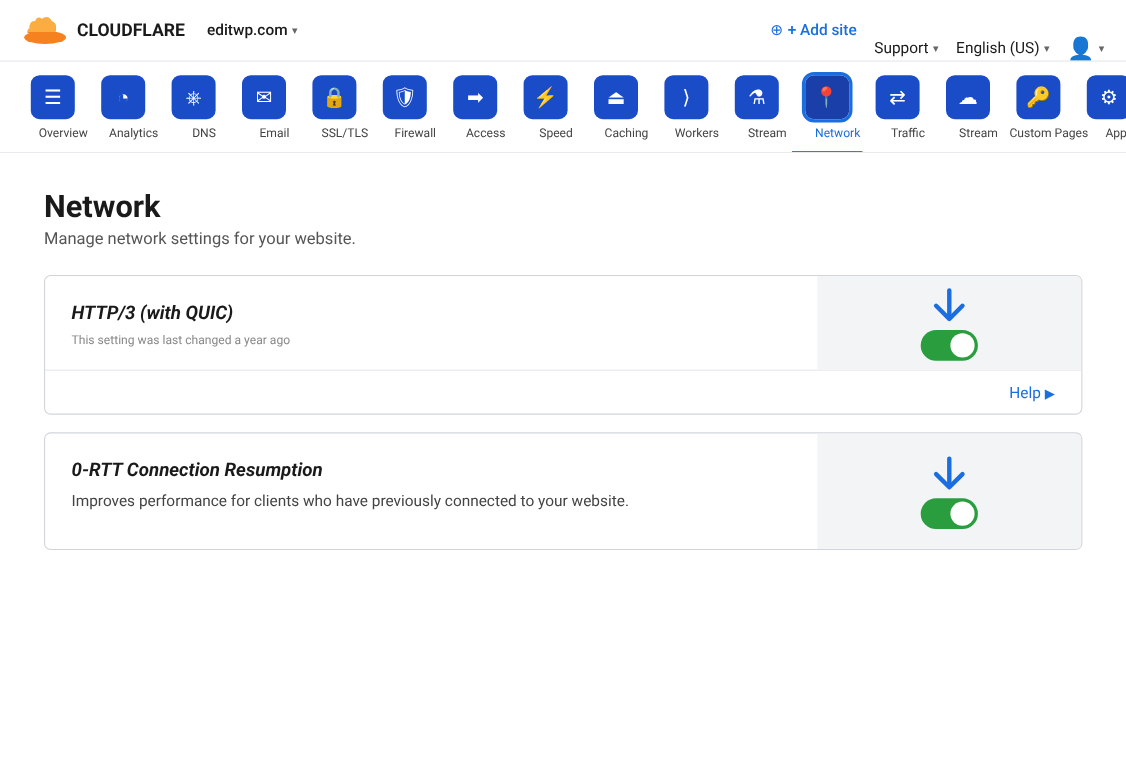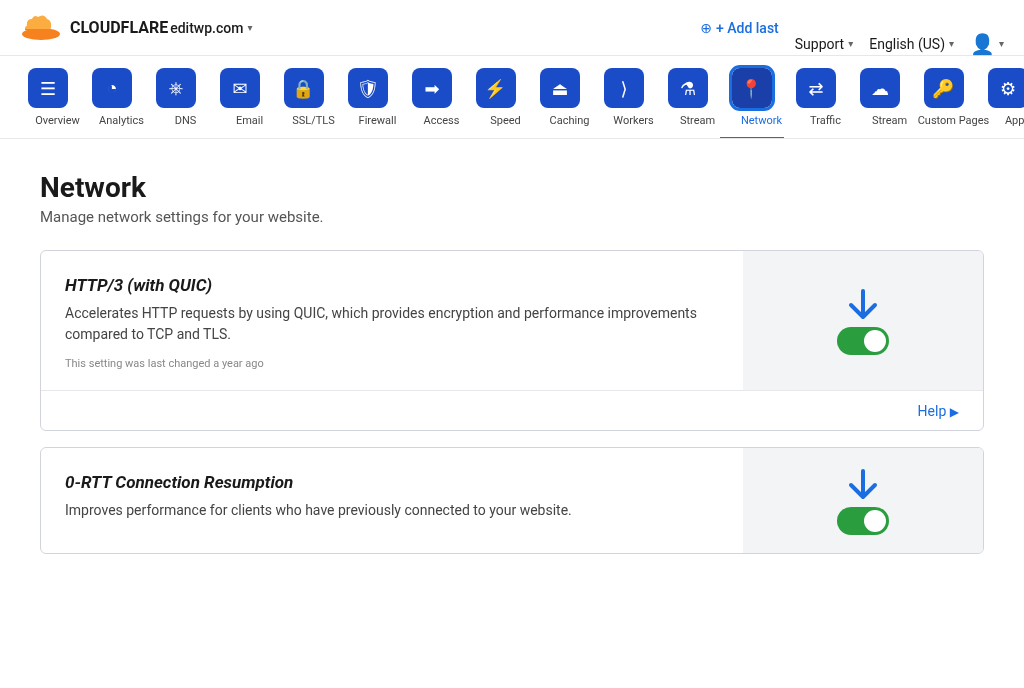--- a/index.html
+++ b/index.html
@@ -5,21 +5,21 @@
     * { box-sizing: border-box; margin: 0; padding: 0; }
     body { font-family: -apple-system, BlinkMacSystemFont, 'Segoe UI', Roboto, sans-serif; background: #fff; color: #1a1a1a; }
 
     
     .top-nav {
       display: flex;
       align-items: center;
       padding: 0 20px;
       height: 56px;
       border-bottom: 1px solid #e5e7eb;
-      gap: 2px;
+      gap: 20px;
     }
     .logo-area { display: flex; align-items: center; gap: 8px; }
     .logo-icon { width: 42px; height: 28px; }
     .domain-selector {
       display: flex; align-items: center; gap: 4px;
       font-size: 14px; font-weight: 500; color: #1a1a1a; cursor: pointer;
     }
     .top-nav-right { margin-left: auto; display: flex; align-items: center; gap: 16px; }
     .add-site-btn {
       display: flex; align-items: center; gap: 4px;
@@ -106,21 +106,21 @@
     </svg>
     <span style="font-weight:700;font-size:16px;color:#1a1a1a;">CLOUDFLARE</span>
   </div>
   <div class="domain-selector">
     <span>editwp.com</span>
     <span class="chevron-sm">▾</span>
   </div>
   <div class="top-nav-right">
     <div class="add-site-btn">
       <span>⊕</span>
-      <span>+ Add last</span>
+      <span>+ Add site</span>
     </div>
     <div class="top-nav-link">
       <span>Support</span>
       <span class="chevron-sm">▾</span>
     </div>
     <div class="top-nav-link">
       <span>English (US)</span>
       <span class="chevron-sm">▾</span>
     </div>
     <div class="top-nav-link">
@@ -199,21 +199,20 @@
 
 <div class="main">
   <h1 class="page-title">Network</h1>
   <p class="page-subtitle">Manage network settings for your website.</p>
 
   <div id="settings-cards">
       <div class="card">
     <div class="card-main">
       <div class="card-body">
         <div class="card-title">HTTP/3 (with QUIC)</div>
-        <div class="card-desc">Accelerates HTTP requests by using QUIC, which provides encryption and performance improvements compared to TCP and TLS.</div>
         <div class="card-timestamp">This setting was last changed a year ago</div>
       </div>
       <div class="card-toggle-area">
 
     <div class="toggle-wrapper">
       <svg width="36" height="40" viewBox="0 0 36 40">
     <line x1="18" y1="4" x2="18" y2="28" stroke="#1a6ee0" stroke-width="4" stroke-linecap="round"></line>
     <polyline points="6,18 18,30 30,18" fill="none" stroke="#1a6ee0" stroke-width="4" stroke-linecap="round" stroke-linejoin="round"></polyline>
   </svg>
       <div class="toggle">

